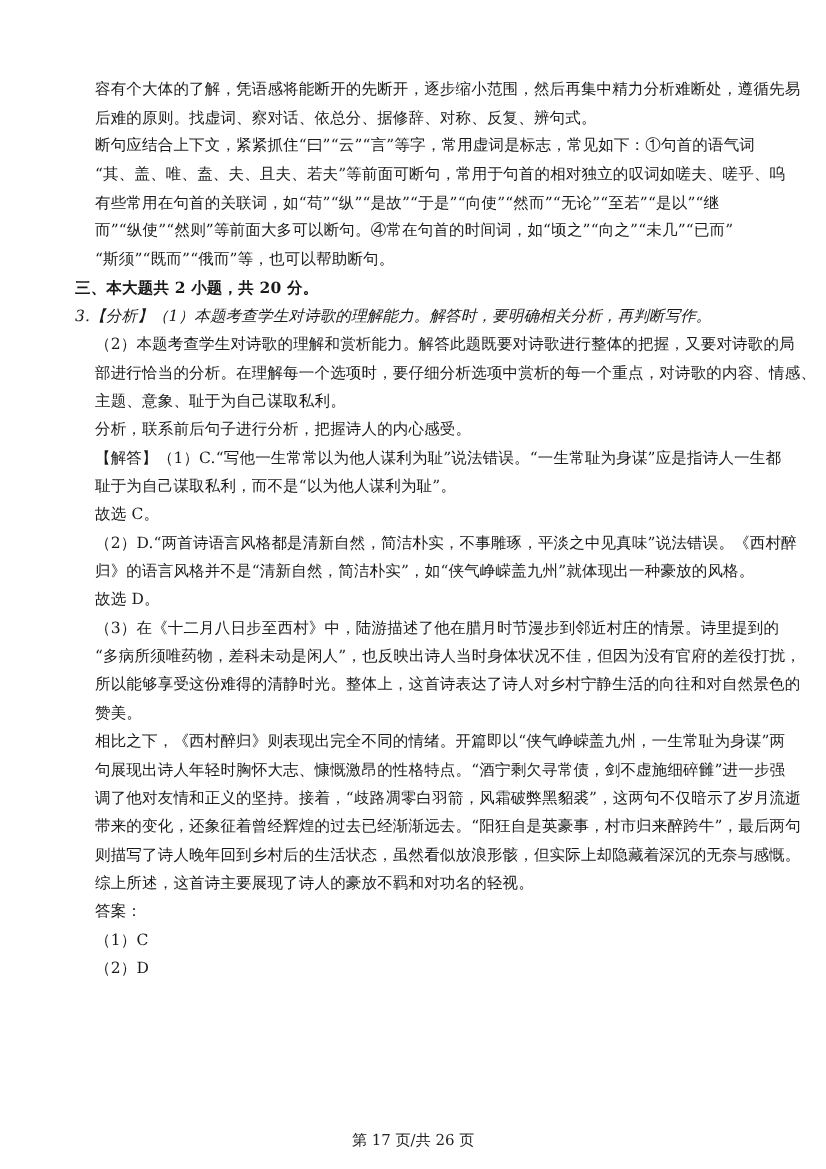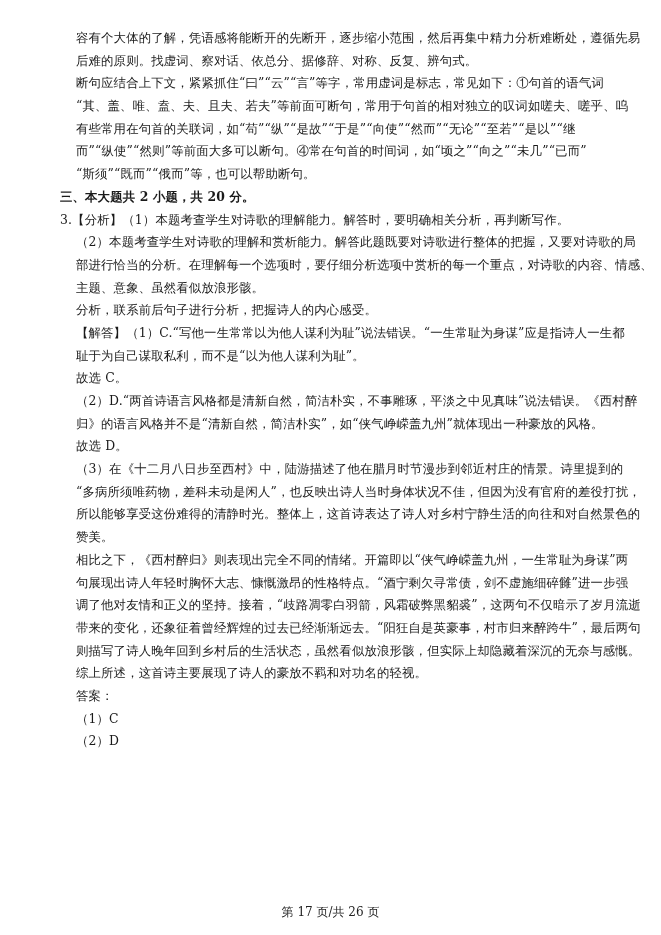--- a/index.html
+++ b/index.html
@@ -1,22 +1,22 @@
 <!DOCTYPE html>
 <html><head>
 <meta charset="utf-8">
 <style>
   html, body { margin: 0; padding: 0; background: #ffffff; }
   body { width: 661px; height: 935px; position: relative; overflow: hidden;
          font-family: "DejaVu Serif", "Liberation Serif", serif; color: #1a1a1a; }
   .page { position: absolute; left: 0; top: 0; width: 661px; height: 935px; background: #fff; }
-  .content { position: absolute; left: 76px; top: 27px; width: 530px; }
+  .content { position: absolute; left: 76px; top: 60px; width: 530px; }
   .line { font-size: 12.4px; line-height: 22.7px; height: 22.7px; white-space: nowrap; letter-spacing: 0.15px; }
   .bold { font-weight: bold; margin-left: -16px; }
-  .qnum { margin-left: -16px; }
+  .qnum { margin-left: -16px; font-style: italic; }
   .footer { position: absolute; top: 904px; left: 0; width: 661px; text-align: center;
             font-size: 12px; color: #222; }
 </style>
 </head>
 <body>
 
 <div class="page">
   <div class="content">
     <div class="line">容有个大体的了解，凭语感将能断开的先断开，逐步缩小范围，然后再集中精力分析难断处，遵循先易</div>
     <div class="line">后难的原则。找虚词、察对话、依总分、据修辞、对称、反复、辨句式。</div>
@@ -24,21 +24,21 @@
     <div class="line">“其、盖、唯、盍、夫、且夫、若夫”等前面可断句，常用于句首的相对独立的叹词如嗟夫、嗟乎、呜</div>
     <div class="line">有些常用在句首的关联词，如“苟”“纵”“是故”“于是”“向使”“然而”“无论”“至若”“是以”“继</div>
     <div class="line">而”“纵使”“然则”等前面大多可以断句。④常在句首的时间词，如“顷之”“向之”“未几”“已而”</div>
     <div class="line">“斯须”“既而”“俄而”等，也可以帮助断句。</div>
 
     <div class="line bold">三、本大题共 2 小题，共 20 分。</div>
 
     <div class="line qnum">3.【分析】（1）本题考查学生对诗歌的理解能力。解答时，要明确相关分析，再判断写作。</div>
     <div class="line">（2）本题考查学生对诗歌的理解和赏析能力。解答此题既要对诗歌进行整体的把握，又要对诗歌的局</div>
     <div class="line">部进行恰当的分析。在理解每一个选项时，要仔细分析选项中赏析的每一个重点，对诗歌的内容、情感、</div>
-    <div class="line">主题、意象、虽然看似放浪形骸。</div>
+    <div class="line">主题、意象、耻于为自己谋取私利。</div>
     <div class="line">分析，联系前后句子进行分析，把握诗人的内心感受。</div>
 
     <div class="line">【解答】（1）C.“写他一生常常以为他人谋利为耻”说法错误。“一生常耻为身谋”应是指诗人一生都</div>
     <div class="line">耻于为自己谋取私利，而不是“以为他人谋利为耻”。</div>
     <div class="line">故选 C。</div>
     <div class="line">（2）D.“两首诗语言风格都是清新自然，简洁朴实，不事雕琢，平淡之中见真味”说法错误。《西村醉</div>
     <div class="line">归》的语言风格并不是“清新自然，简洁朴实”，如“侠气峥嵘盖九州”就体现出一种豪放的风格。</div>
     <div class="line">故选 D。</div>
     <div class="line">（3）在《十二月八日步至西村》中，陆游描述了他在腊月时节漫步到邻近村庄的情景。诗里提到的</div>
     <div class="line">“多病所须唯药物，差科未动是闲人”，也反映出诗人当时身体状况不佳，但因为没有官府的差役打扰，</div>

